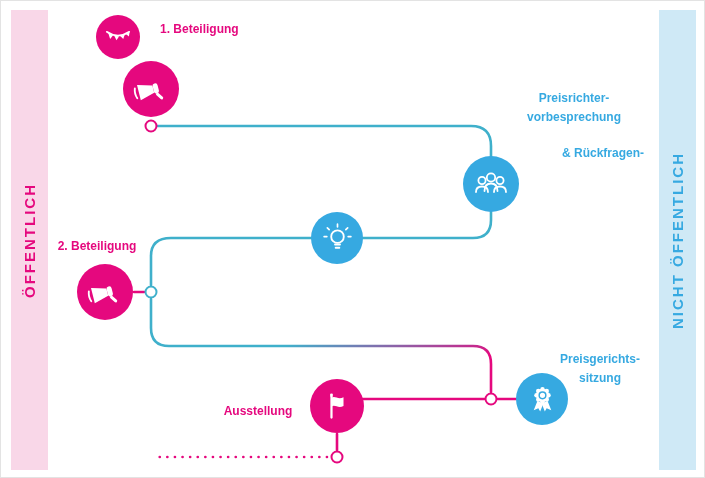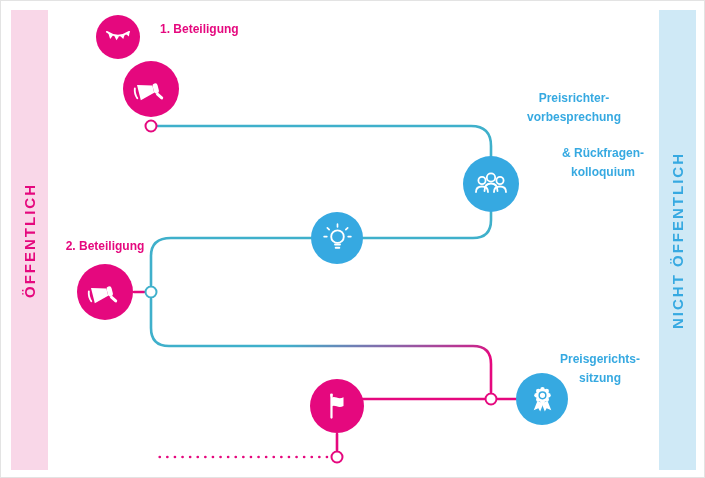--- a/index.html
+++ b/index.html
@@ -153,49 +153,49 @@
     <svg width="40" height="40">
         <use href="#sym-people"></use>
       </svg>
   </div>
   <div class="label blue center" style="left:573px; top:88px;">
     <div>Preisrichter-</div>
     <div>vorbesprechung</div>
   </div>
   <div class="label blue center" style="left:602px; top:135px;margin-top:8px;">
     <div>&amp; Rückfragen-</div>
-    <div>kolloquium</div>
   </div>
 
   <div class="circle blue" style="left:336px; top:237px; width:52px; height:52px;">
     <svg width="37" height="37">
         <use href="#sym-bulb"></use>
       </svg>
   </div>
 
-  <div class="label pink center" style="left:104px; top:236px;">
+  <div class="label pink center" style="left:96px; top:236px;">
     <div>2. Beteiligung</div>
   </div>
   <div class="circle pink" style="left:104px; top:291px; width:56px; height:56px;">
     <svg width="37" height="37">
         <use href="#sym-megaphone"></use>
       </svg>
   </div>
 
   <div class="label blue center" style="left:599px; top:349px;">
     <div>Preisgerichts-</div>
     <div>sitzung</div>
   </div>
   <div class="circle blue" style="left:541px; top:398px; width:52px; height:52px;">
     <svg width="37" height="37">
         <use href="#sym-medal"></use>
       </svg>
   </div>
 
   <div class="label pink center" style="left:257px; top:401px;">
+    <div>Ausstellung</div>
   </div>
   <div class="circle pink" style="left:336px; top:405px; width:54px; height:54px;">
     <svg width="37" height="37">
         <use href="#sym-flag"></use>
       </svg>
   </div>
 
 </div>
 
 </body></html>

